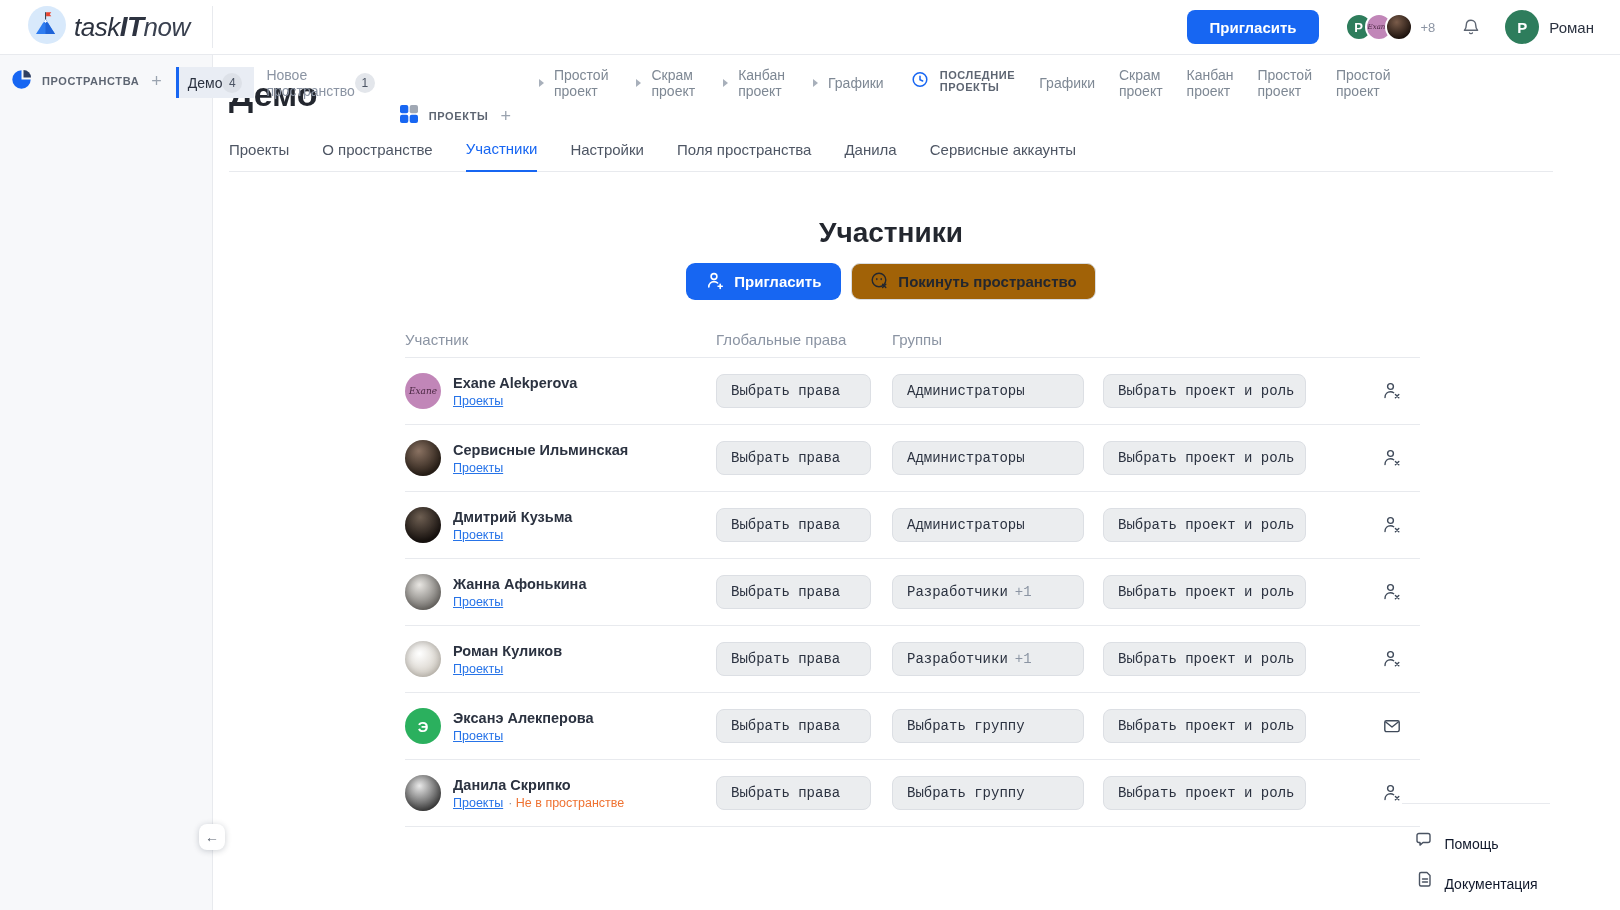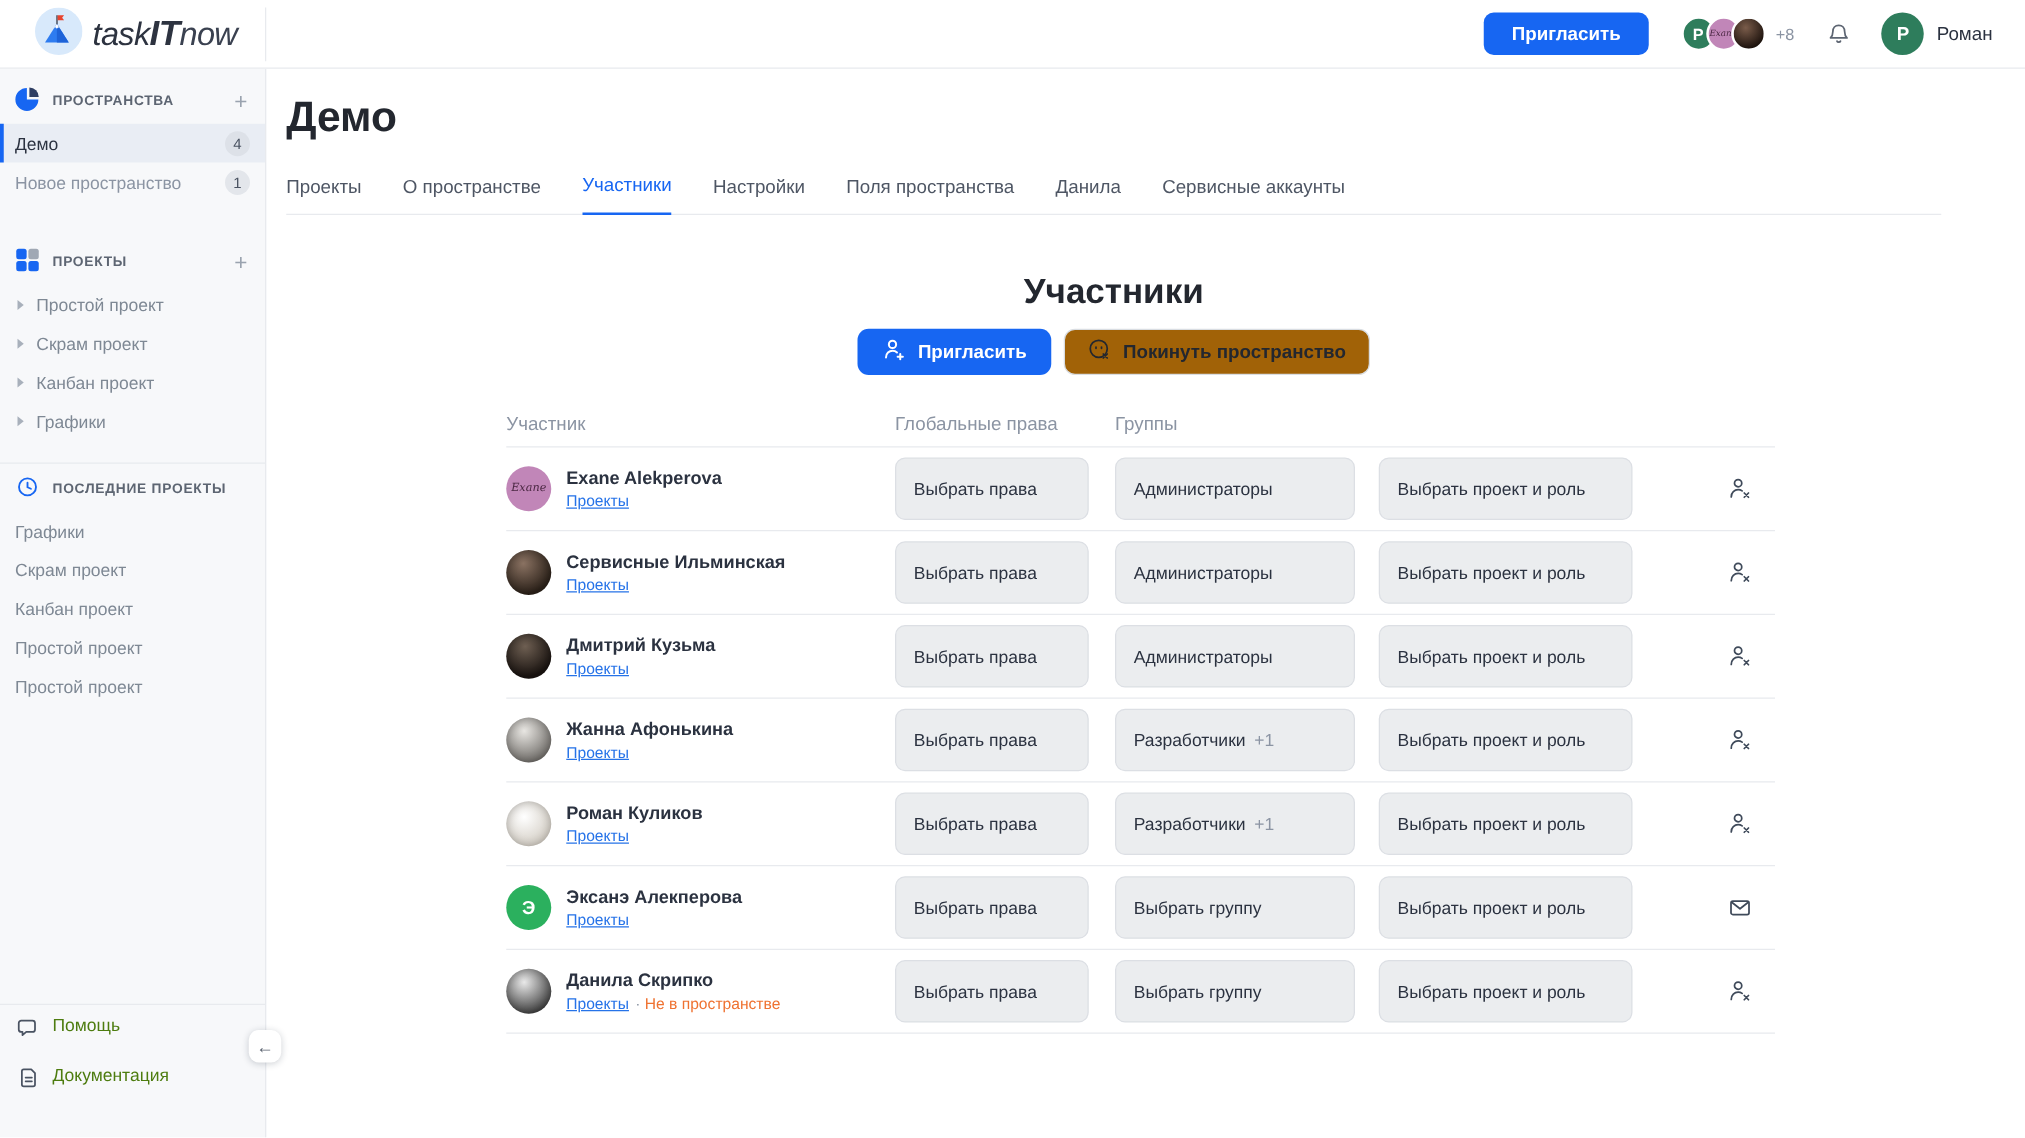--- a/index.html
+++ b/index.html
@@ -30,21 +30,21 @@
   .more-count { font-size:13px; color:#8b94a3; margin-left:8px; }
   .bell { margin-left:26px; background:none; border:none; cursor:pointer; display:flex; }
   .user { display:flex; align-items:center; margin-left:24px; cursor:pointer; }
   .user-avatar { width:34px; height:34px; border-radius:50%; display:flex;
     align-items:center; justify-content:center; color:#fff; font-size:15px; font-weight:700; }
   .user-name { margin-left:10px; font-size:15px; color:#2b3240; }
 
   
   .shell { display:flex; height:855px; }
   .sidebar { width:213px; background:#f7f8fa; border-right:1px solid #e8eaee;
-    display:flex; flex-direction:column; padding-top:12px; position:relative; flex:none; }
+    display:flex; flex-direction:row; padding-top:12px; position:relative; flex:none; }
   .sec-head { height:28px; display:flex; align-items:center; gap:10px; padding:0 12px;
     margin-bottom:4px; }
   .sec-title { flex:1; font-size:11px; font-weight:700; letter-spacing:.6px; color:#5d6572; }
   .plus-btn { background:none; border:none; color:#9aa3af; font-size:18px; line-height:1;
     cursor:pointer; padding:0 2px; }
   .s-item { height:31px; display:flex; align-items:center; justify-content:space-between;
     padding:0 12px; font-size:14px; color:#8b94a3; cursor:pointer; }
   .s-item.active { background:#e9edf4; border-left:3px solid #1766f2; padding-left:9px;
     color:#2b3240; }
   .badge { min-width:20px; height:20px; border-radius:10px; background:#e3e6eb;
@@ -52,22 +52,22 @@
     padding:0 5px; }
   .s-item.active .badge { background:#dde1e8; }
   .p-item { height:31px; display:flex; align-items:center; gap:10px; padding:0 14px;
     font-size:14px; color:#7e8894; cursor:pointer; }
   .caret { width:0; height:0; border-left:5px solid #a8b0bb; border-top:4px solid transparent;
     border-bottom:4px solid transparent; flex:none; }
   .r-item { height:31px; display:flex; align-items:center; padding:0 12px;
     font-size:14px; color:#7e8894; cursor:pointer; }
   .side-div { height:1px; background:#e8eaee; margin:18px 0 6px; }
   .side-bottom { margin-top:auto; border-top:1px solid #e8eaee; padding:8px 0 18px; }
-  .b-item { height:40px; display:flex; align-items:flex-start; gap:10px; padding:0 12px;
-    font-size:14px; color:#4d7c0f; cursor:pointer; }
+  .b-item { height:40px; display:flex; align-items:flex-end; gap:10px; padding:0 12px;
+    font-size:14px; color:#0f172a; cursor:pointer; }
   .collapse-btn { position:absolute; right:-13px; top:769px; width:26px; height:26px;
     background:#fff; border:none; border-radius:8px; box-shadow:0 1px 6px rgba(25,35,55,.22);
     color:#5d6572; font-size:14px; cursor:pointer; z-index:6; display:flex;
     align-items:center; justify-content:center; }
 
   
   .main { flex:1; padding:20px 67px 0 16px; overflow:hidden; }
   .page-title { font-size:34px; font-weight:700; color:#23272f; }
   .tabs { display:flex; gap:33px; margin-top:26px; border-bottom:1px solid #e8eaee; }
   .tab { font-size:15px; color:#4e5664; padding-bottom:13px; cursor:pointer;
@@ -97,23 +97,23 @@
   .avatar.ini { color:#fff; font-size:15px; font-weight:700; }
   .avatar.txt { font-family:"DejaVu Serif", serif; font-style:italic; font-size:9px;
     color:#4a2742; }
   .avatar.pic { box-shadow:inset 0 0 8px rgba(0,0,0,.25); }
   .who .name { font-size:14.5px; font-weight:700; color:#2b3240; margin-bottom:3px; }
   .sub { display:flex; align-items:center; gap:5px; }
   .plink { font-size:12.5px; color:#2673e8; text-decoration:underline; cursor:pointer; }
   .status { font-size:12.5px; color:#ef7231; }
   .status:empty { display:none; }
   .status::before { content:"·  "; color:#8b94a3; }
-  .dd { height:50px; background:#ebedef; border:1px solid #dcdfe4; border-radius:8px;
+  .dd { height:34px; background:#ebedef; border:1px solid #dcdfe4; border-radius:8px;
     font-size:14px; color:#2b3240; display:flex; align-items:center; padding:0 14px;
-    cursor:pointer; font-family:Liberation Sans, sans-serif; white-space:nowrap; }
+    cursor:pointer; font-family:Liberation Mono, monospace; white-space:nowrap; }
   .dd .extra { margin-left:7px; color:#8b94a3; }
   .dd .extra:empty { display:none; }
   .w1 { width:155px; } .w2 { width:192px; } .w3 { width:203px; }
   .action { justify-self:end; padding-right:18px; }
   .action .icon-btn { background:none; border:none; cursor:pointer; display:flex; }
   .action svg { display:none; }
   .action.act-remove svg.person-x { display:block; }
   .action.act-mail svg.mail-ic { display:block; }
 </style>
 </head>

